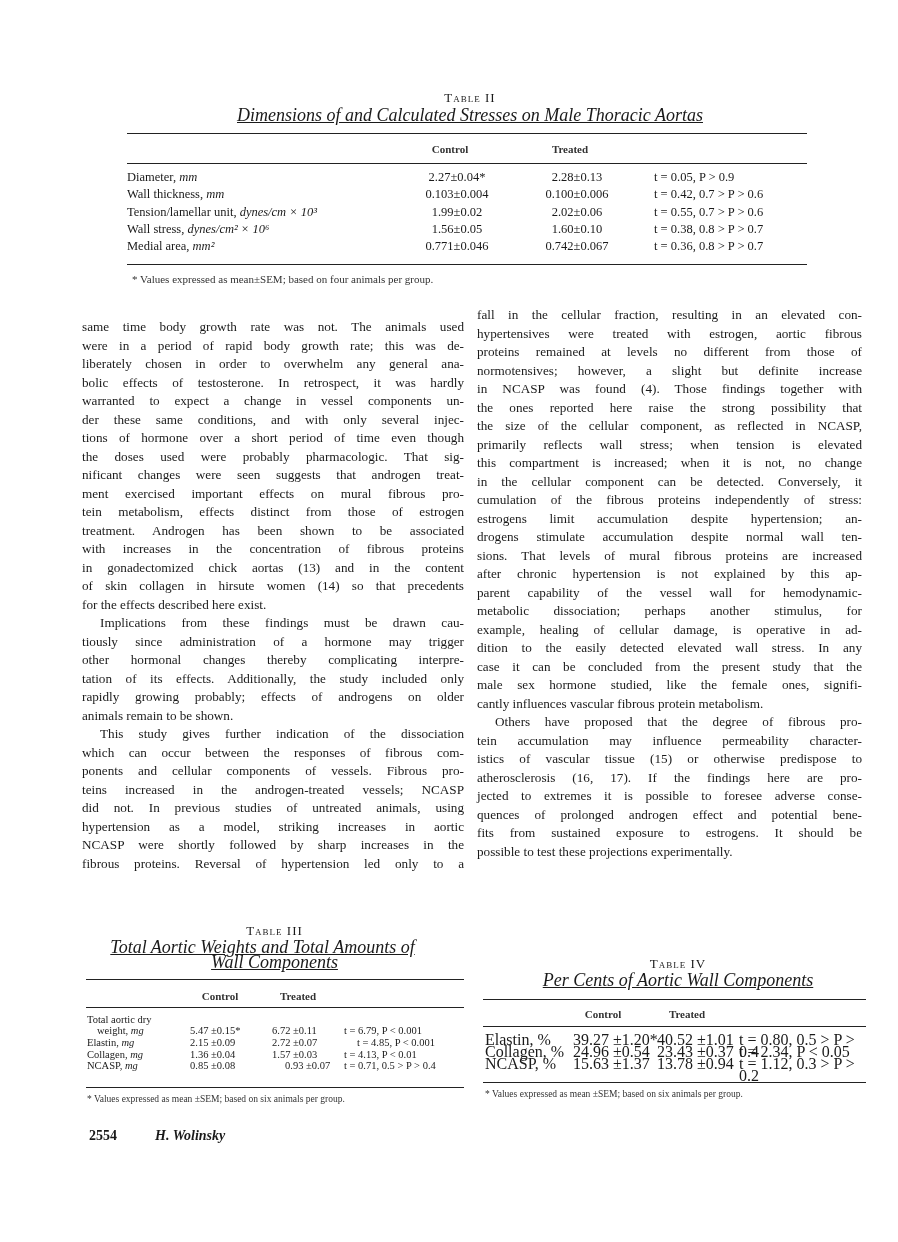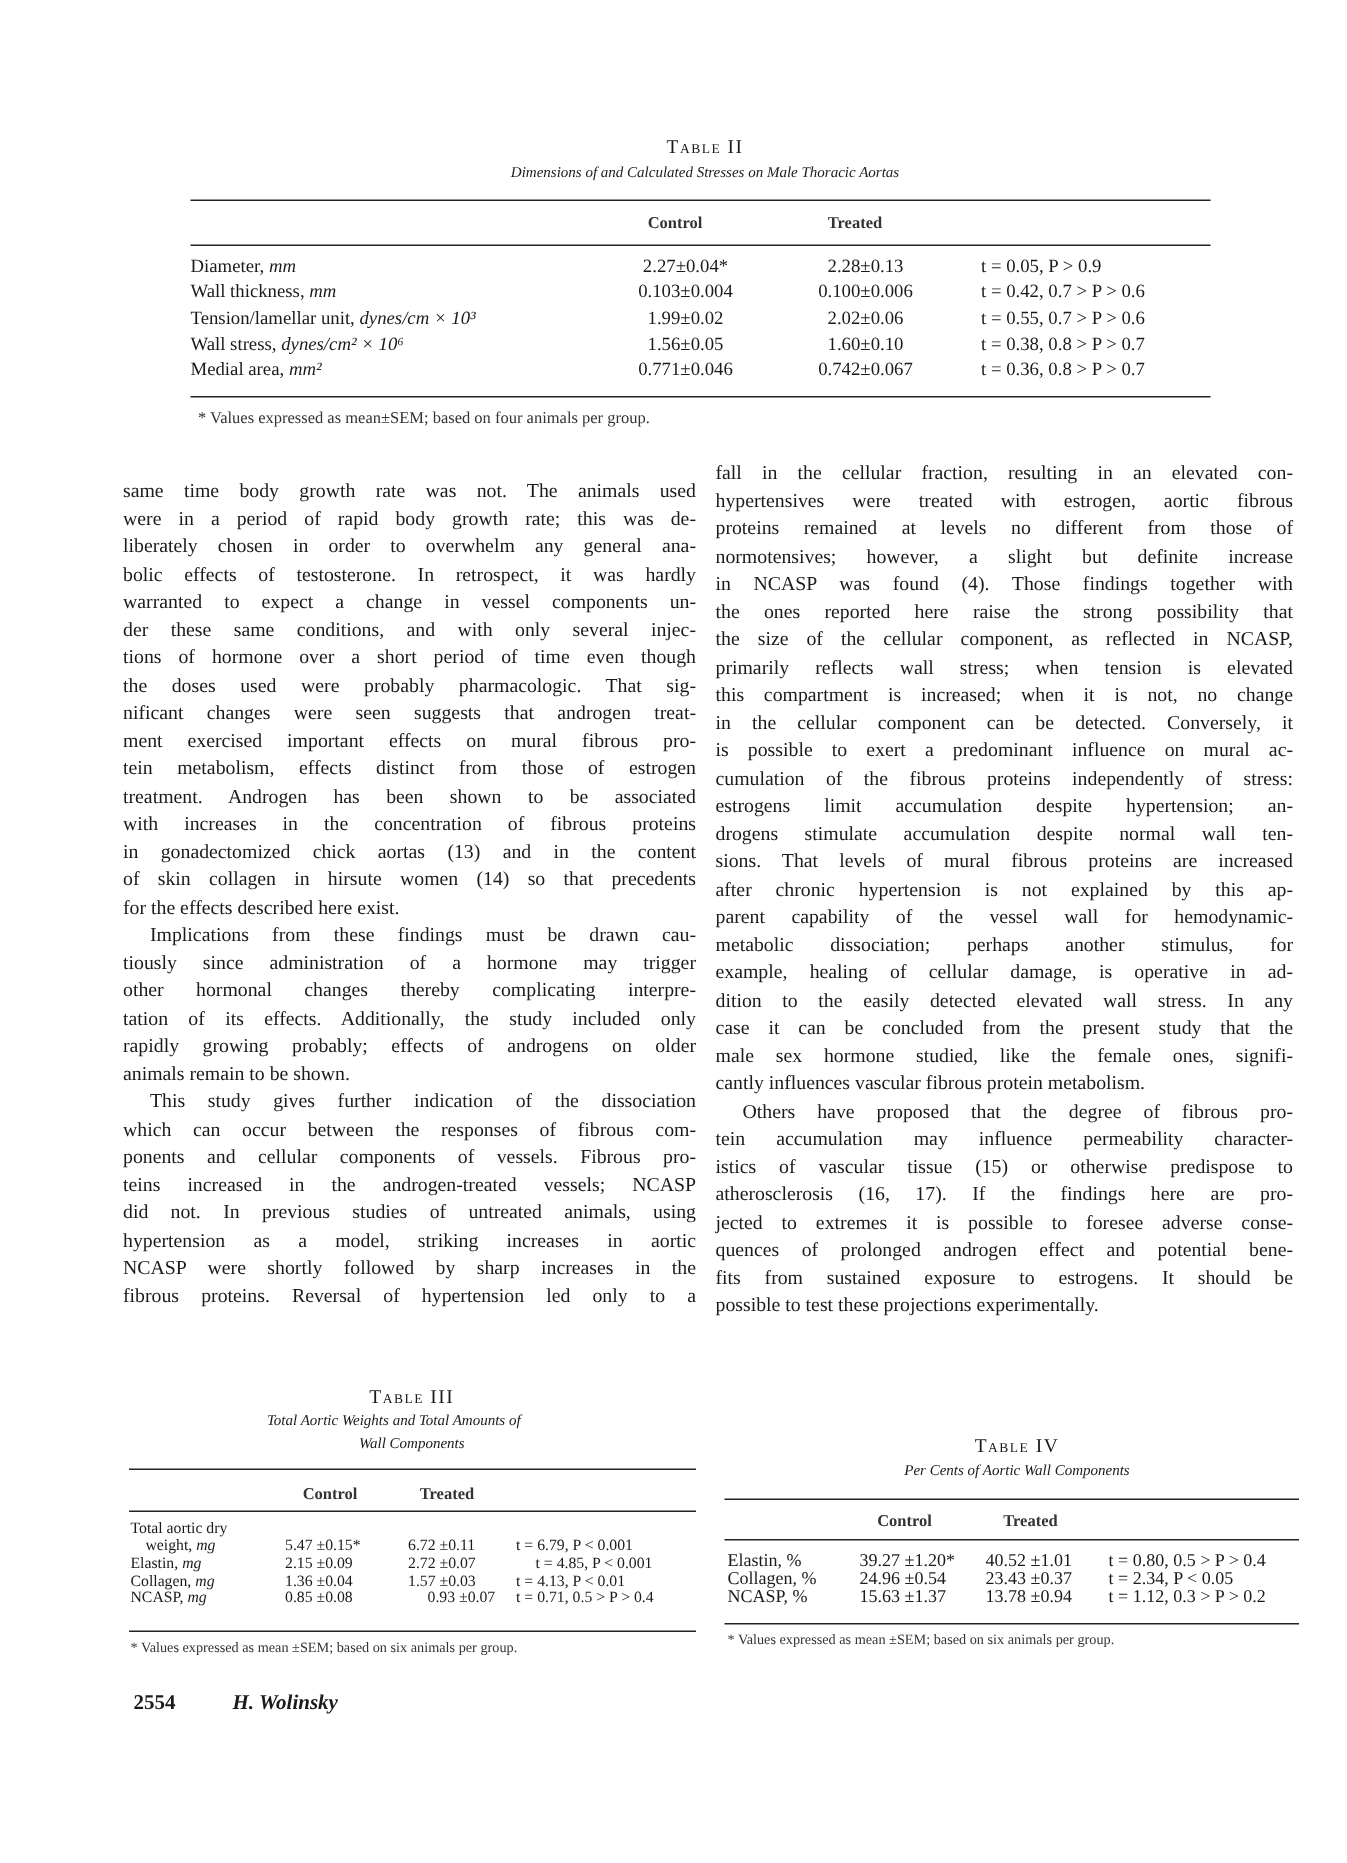--- a/index.html
+++ b/index.html
@@ -1,21 +1,21 @@
 <!DOCTYPE html>
 <html><head>
 <meta charset="utf-8">
 <style>
   html, body { margin:0; padding:0; background:#ffffff; }
   body { width:898px; height:1242px; position:relative; overflow:hidden;
          font-family:"Liberation Serif", "DejaVu Serif", serif; color:#1a1a1a; }
   .abs { position:absolute; }
   .tcap { text-align:center; }
   .tlabel { font-size:13px; letter-spacing:1px; font-variant:small-caps; }
-  .tsub { font-size:10px; font-style:italic; line-height:15px; }
+  .tsub { font-size:18px; font-style:italic; line-height:15px;text-decoration:underline; }
   .rule { position:absolute; height:0; border-top:1px solid #222; }
   .rule.thick { border-top:1.6px solid #222; }
   .hdr { font-size:11px; color:#333;font-weight:bold; }
   .foot { font-size:11px; color:#333; }
   .col { position:absolute; font-size:13.2px; line-height:18.5px; text-align:justify;
          text-align-last:justify; }
   .line { display:block; text-align:justify; text-align-last:justify; height:18.5px; white-space:nowrap; }
   .line.last { text-align-last:left; }
   .line.ind { padding-left:18px; }
   i, em { font-style:italic; }
@@ -105,21 +105,20 @@
   <span class="line">fall in the cellular fraction, resulting in an elevated con-</span>
   <span class="line">hypertensives were treated with estrogen, aortic fibrous</span>
   <span class="line">proteins remained at levels no different from those of</span>
   <span class="line">normotensives; however, a slight but definite increase</span>
   <span class="line">in NCASP was found (4). Those findings together with</span>
   <span class="line">the ones reported here raise the strong possibility that</span>
   <span class="line">the size of the cellular component, as reflected in NCASP,</span>
   <span class="line">primarily reflects wall stress; when tension is elevated</span>
   <span class="line">this compartment is increased; when it is not, no change</span>
   <span class="line">in the cellular component can be detected. Conversely, it</span>
-  <span class="line">is possible to exert a predominant influence on mural ac-</span>
   <span class="line">cumulation of the fibrous proteins independently of stress:</span>
   <span class="line">estrogens limit accumulation despite hypertension; an-</span>
   <span class="line">drogens stimulate accumulation despite normal wall ten-</span>
   <span class="line">sions. That levels of mural fibrous proteins are increased</span>
   <span class="line">after chronic hypertension is not explained by this ap-</span>
   <span class="line">parent capability of the vessel wall for hemodynamic-</span>
   <span class="line">metabolic dissociation; perhaps another stimulus, for</span>
   <span class="line">example, healing of cellular damage, is operative in ad-</span>
   <span class="line">dition to the easily detected elevated wall stress. In any</span>
   <span class="line">case it can be concluded from the present study that the</span>
@@ -177,21 +176,21 @@
 </div>
 
 <div>
   <div class="abs tcap tlabel" style="left:478px; top:956px; width:400px;">Table IV</div>
   <div class="abs tcap tsub" style="left:478px; top:973px; width:400px;">Per Cents of Aortic Wall Components</div>
   <div class="rule thick" style="left:483px; top:999px; width:383px;"></div>
   <div class="abs hdr" style="left:566px; top:1008px; width:74px; text-align:center;">Control</div>
   <div class="abs hdr" style="left:650px; top:1008px; width:74px; text-align:center;">Treated</div>
   <div class="rule" style="left:483px; top:1026px; width:383px;"></div>
 
-  <div class="abs" style="left:485px; top:1034px; width:390px; font-size:12px; line-height:12px;">
+  <div class="abs" style="left:485px; top:1034px; width:390px; font-size:16px; line-height:12px;">
     <div style="position:relative; height:12px;">
       <span class="abs" style="left:0;">Elastin, %</span>
       <span class="abs" style="left:88px;">39.27 ±1.20*</span>
       <span class="abs" style="left:172px;">40.52 ±1.01</span>
       <span class="abs" style="left:254px;">t = 0.80, 0.5 &gt; P &gt; 0.4</span>
     </div>
     <div style="position:relative; height:12px;">
       <span class="abs" style="left:0;">Collagen, %</span>
       <span class="abs" style="left:88px;">24.96 ±0.54</span>
       <span class="abs" style="left:172px;">23.43 ±0.37</span>

